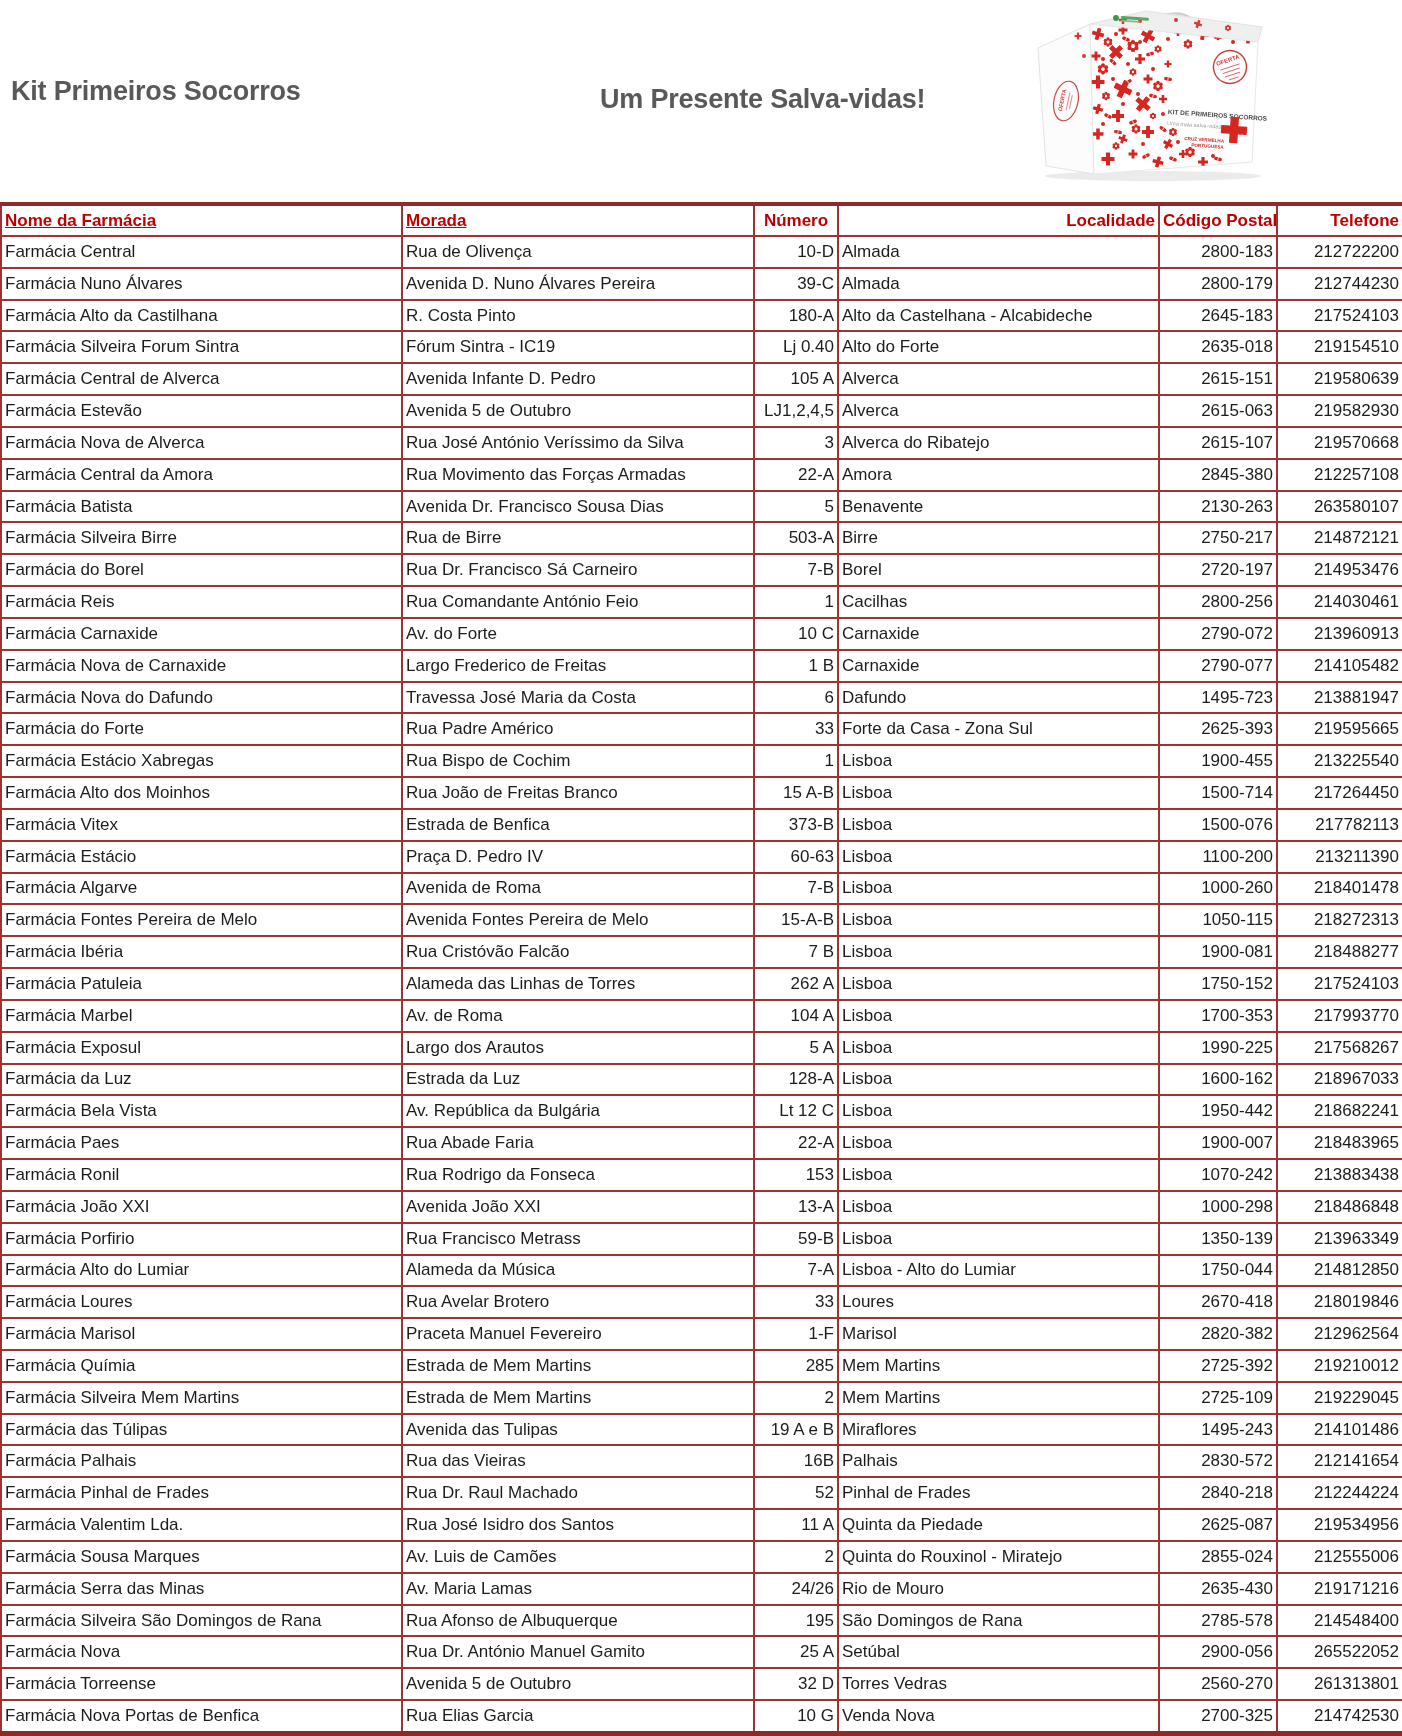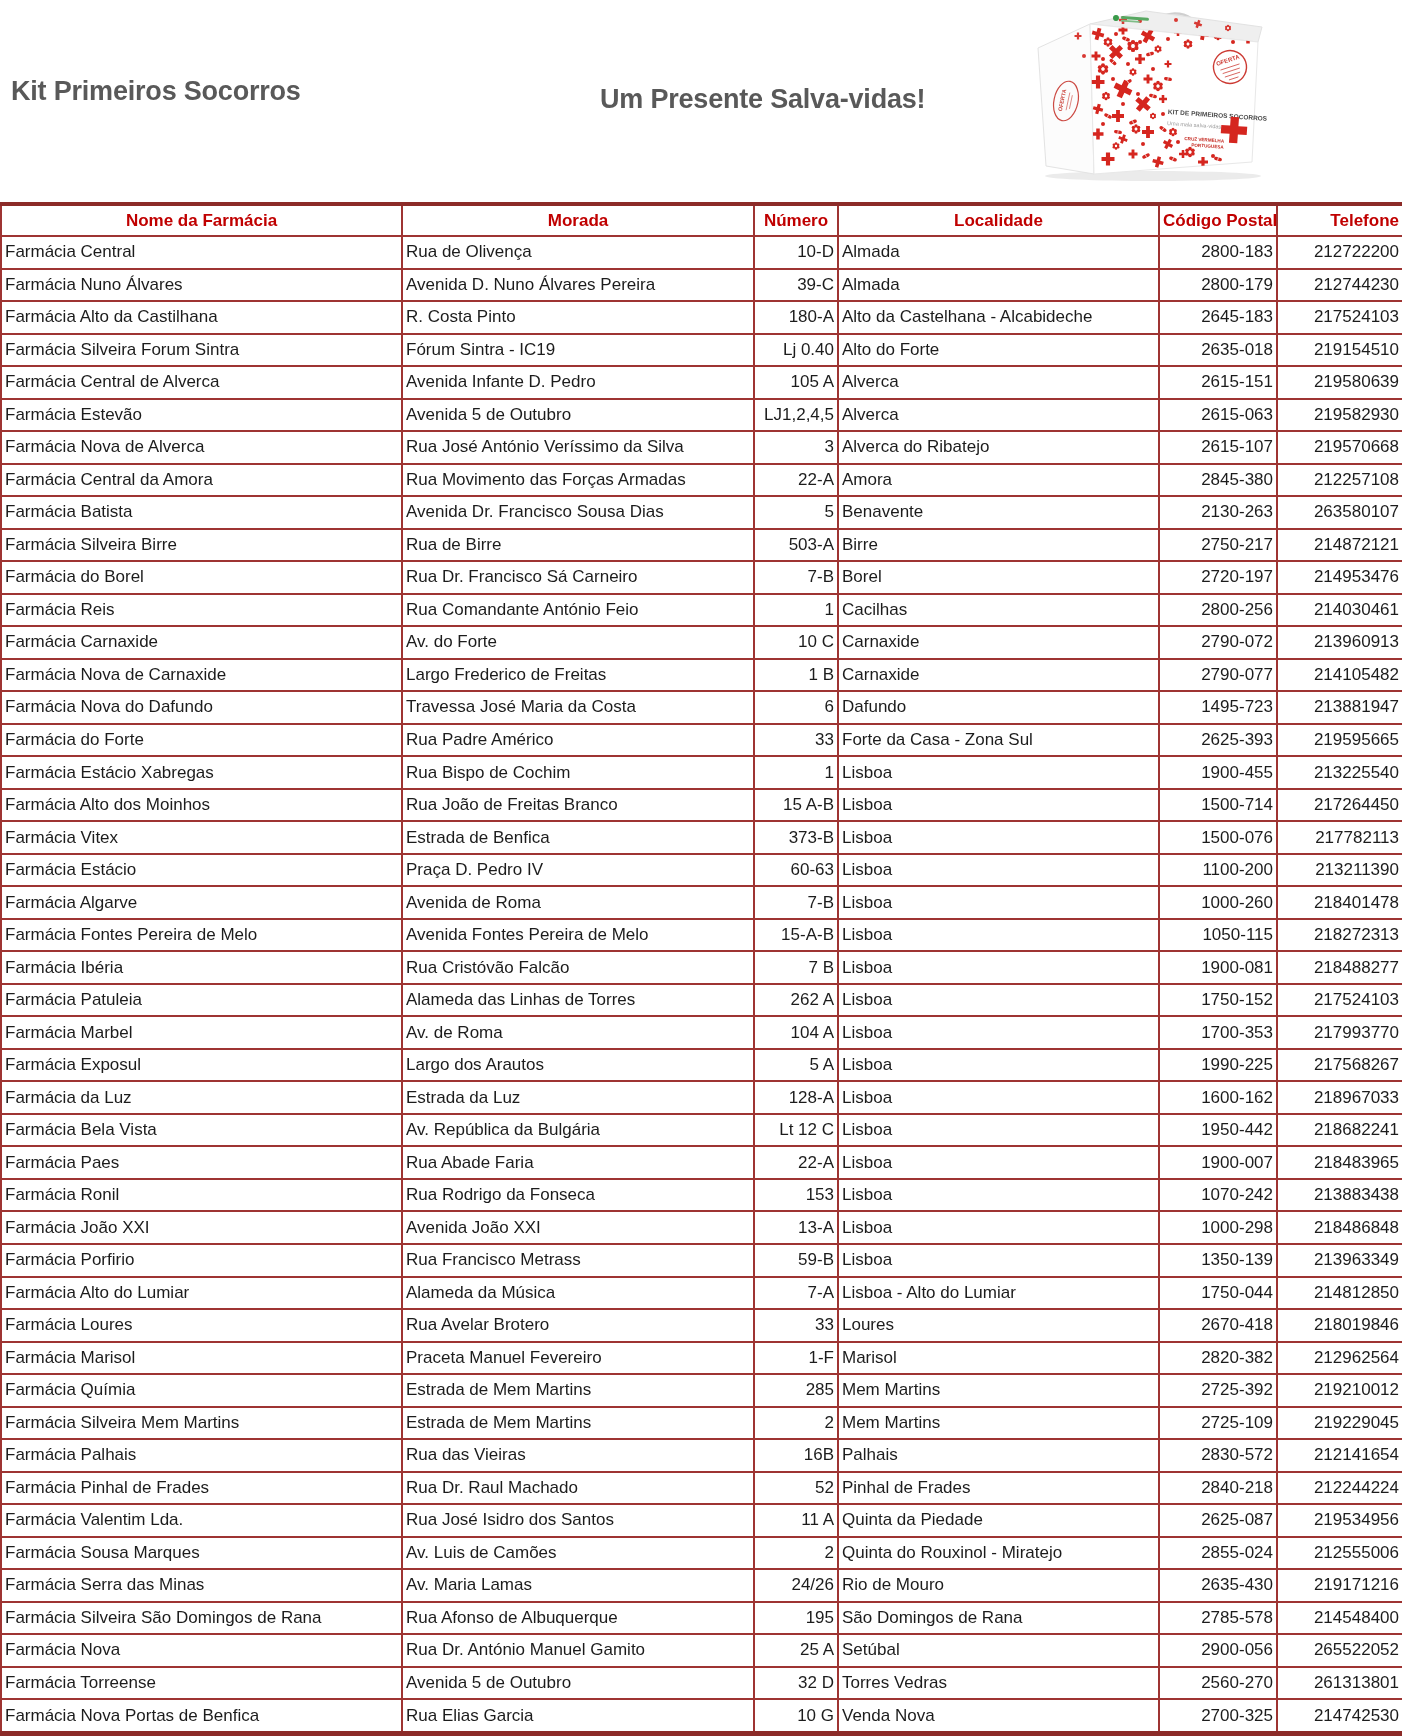--- a/index.html
+++ b/index.html
@@ -22,23 +22,23 @@
     border-top:4px solid #8c2b28;border-bottom:5px solid #8c2b28;
   }
   table.pharm th, table.pharm td{
     border:2px solid #9e3432;overflow:hidden;white-space:nowrap;
     padding:0 3px;vertical-align:middle;height:29px;
   }
   table.pharm th{
     color:#c00000;font-size:17px;font-weight:bold;
   }
   table.pharm td{color:#1c1c1c;font-size:17px;}
-  th.h0,th.h1{text-align:center;padding-left:4px;}
+  th.h0,th.h1{text-align:left;padding-left:4px;text-decoration:underline;}
   th.h2{text-align:center;padding-left:2px;}
-  th.h3{text-align:center;padding:0;margin-top:48px;}
+  th.h3{text-align:right;padding:0;margin-top:48px;}
   th.h4{text-align:right;padding:0;}
   th.h5{text-align:right;padding-right:6px;}
   td.c0,td.c1{text-align:left;padding-left:4px;}
   td.c2{text-align:right;padding-right:2px;}
   td.c3{text-align:left;padding-left:4px;}
   td.c4{text-align:right;padding-right:15px;}
   td.c5{text-align:right;padding-right:8px;}
 </style>
 </head>
 <body>
@@ -512,20 +512,28 @@
       </tr>
       <tr>
         <td class="c0">Farmácia Silveira Mem Martins</td>
         <td class="c1">Estrada de Mem Martins</td>
         <td class="c2">2</td>
         <td class="c3">Mem Martins</td>
         <td class="c4">2725-109</td>
         <td class="c5">219229045</td>
       </tr>
       <tr>
+        <td class="c0">Farmácia das Túlipas</td>
+        <td class="c1">Avenida das Tulipas</td>
+        <td class="c2">19 A e B</td>
+        <td class="c3">Miraflores</td>
+        <td class="c4">1495-243</td>
+        <td class="c5">214101486</td>
+      </tr>
+      <tr>
         <td class="c0">Farmácia Palhais</td>
         <td class="c1">Rua das Vieiras</td>
         <td class="c2">16B</td>
         <td class="c3">Palhais</td>
         <td class="c4">2830-572</td>
         <td class="c5">212141654</td>
       </tr>
       <tr>
         <td class="c0">Farmácia Pinhal de Frades</td>
         <td class="c1">Rua Dr. Raul Machado</td>

